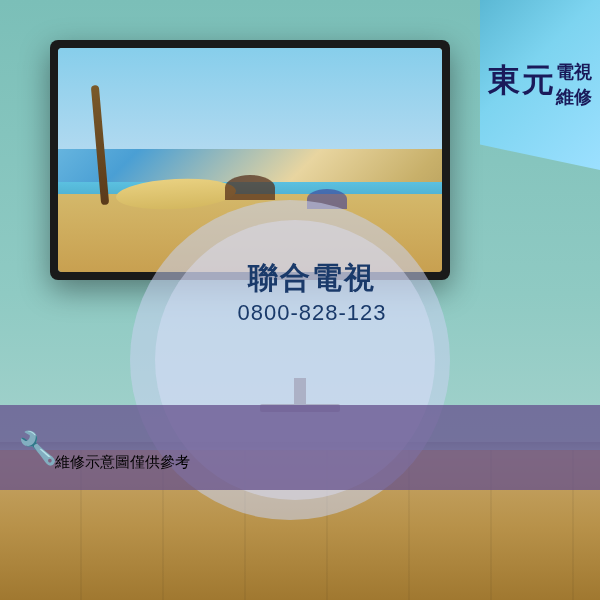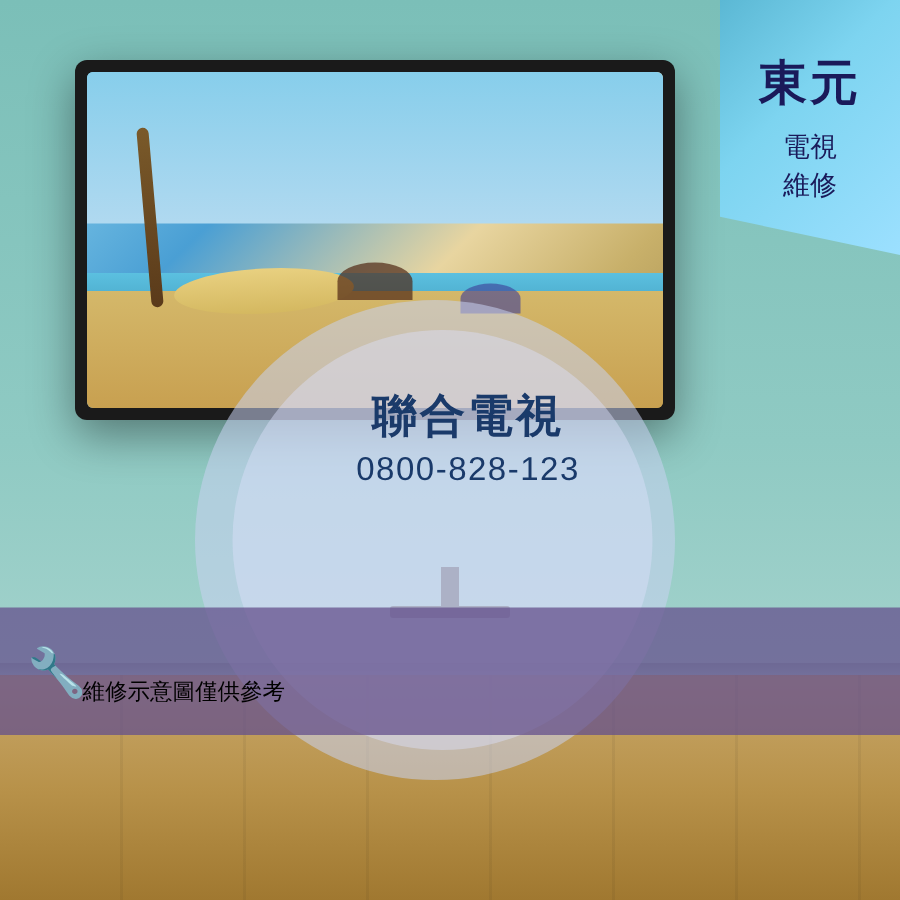--- a/index.html
+++ b/index.html
@@ -184,37 +184,37 @@
 
     
     .brand-box {
       position: absolute;
       top: 0;
       right: 0;
       width: 120px;
       height: 170px;
       background: linear-gradient(135deg, #5bb8d4 0%, #7dd4f0 40%, #9ce0ff 100%);
       display: flex;
-      flex-direction: column;
+      flex-direction: row;
       align-items: center;
       justify-content: center;
       clip-path: polygon(0 0, 100% 0, 100% 100%, 0 85%);
     }
 
     .brand-name {
       font-size: 32px;
       font-weight: 900;
       color: #1a1a5a;
       letter-spacing: 2px;
       margin-bottom: 8px;
     }
 
     .brand-sub {
       font-size: 18px;
-      font-weight: 400;
+      font-weight: 700;
       color: #1a1a5a;
       line-height: 1.4;
       text-align: center;
     }
 
     
     .circle-overlay {
       position: absolute;
       top: 200px;
       left: 130px;

